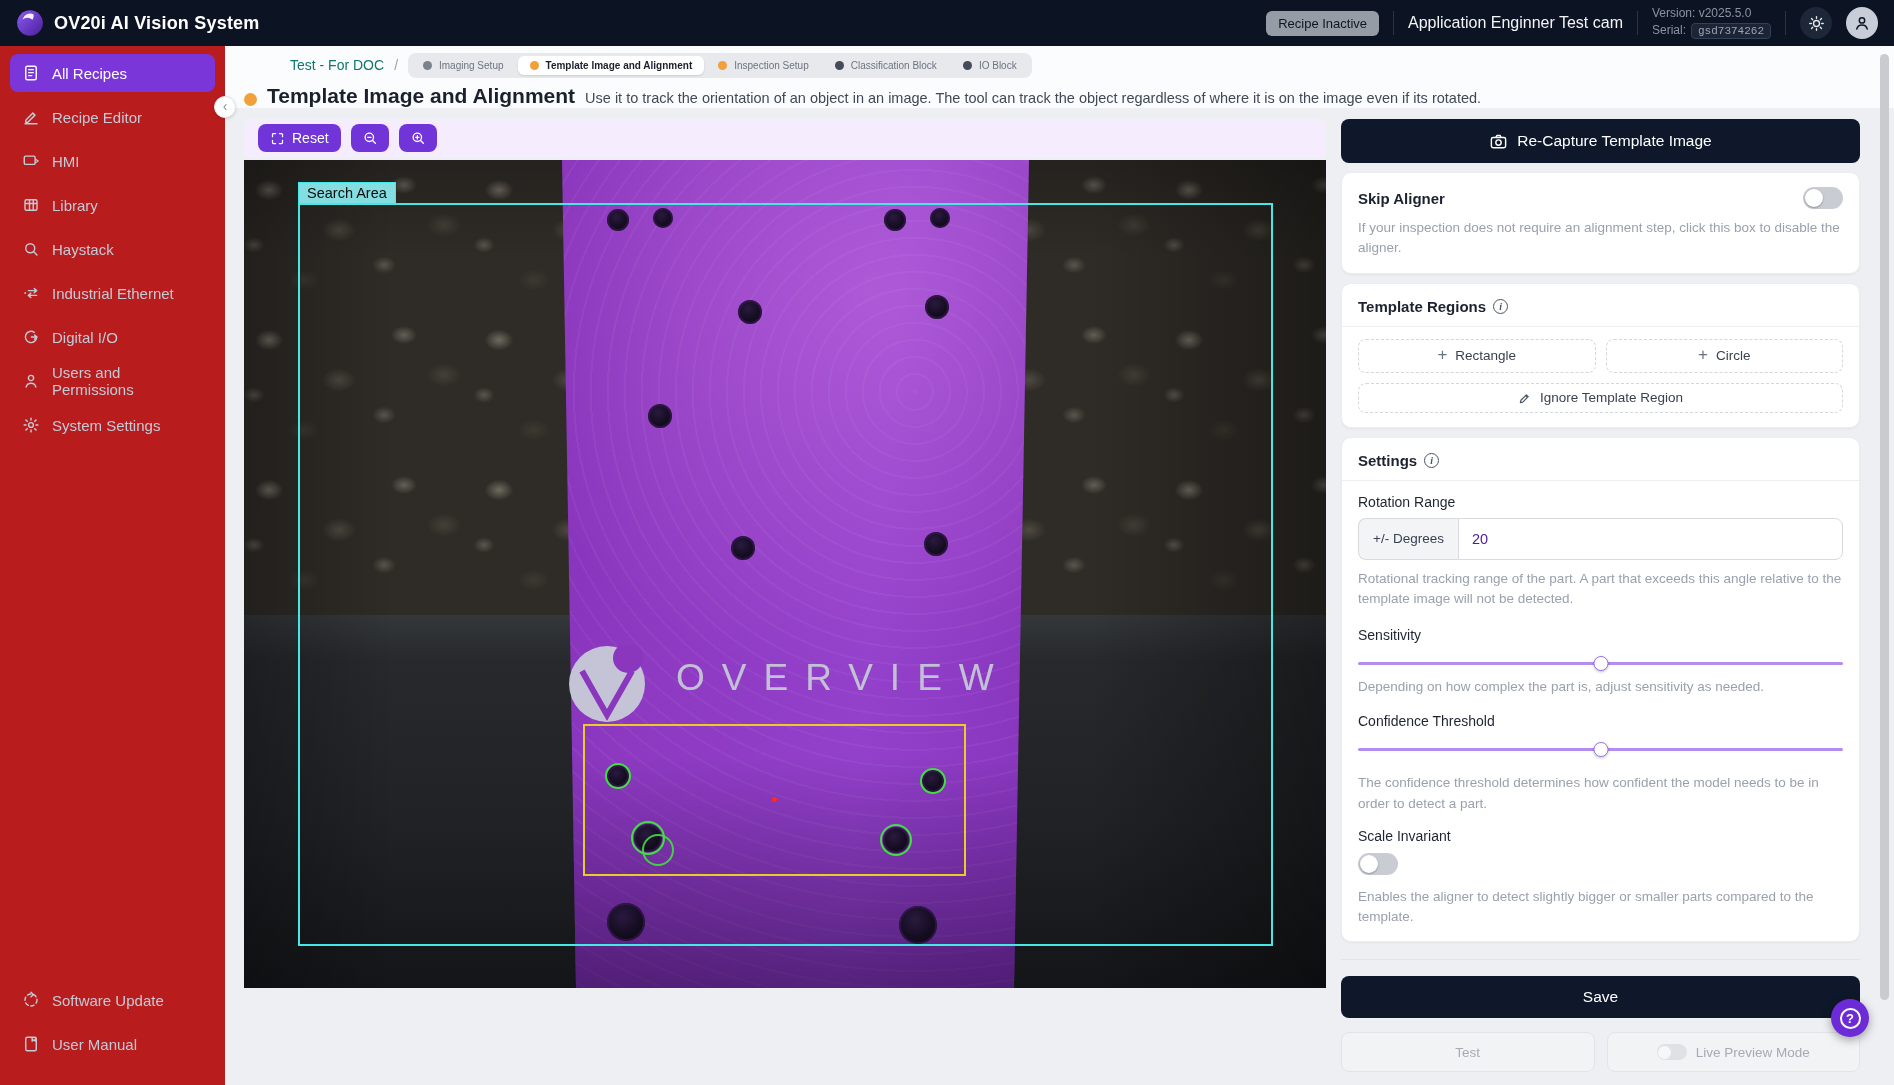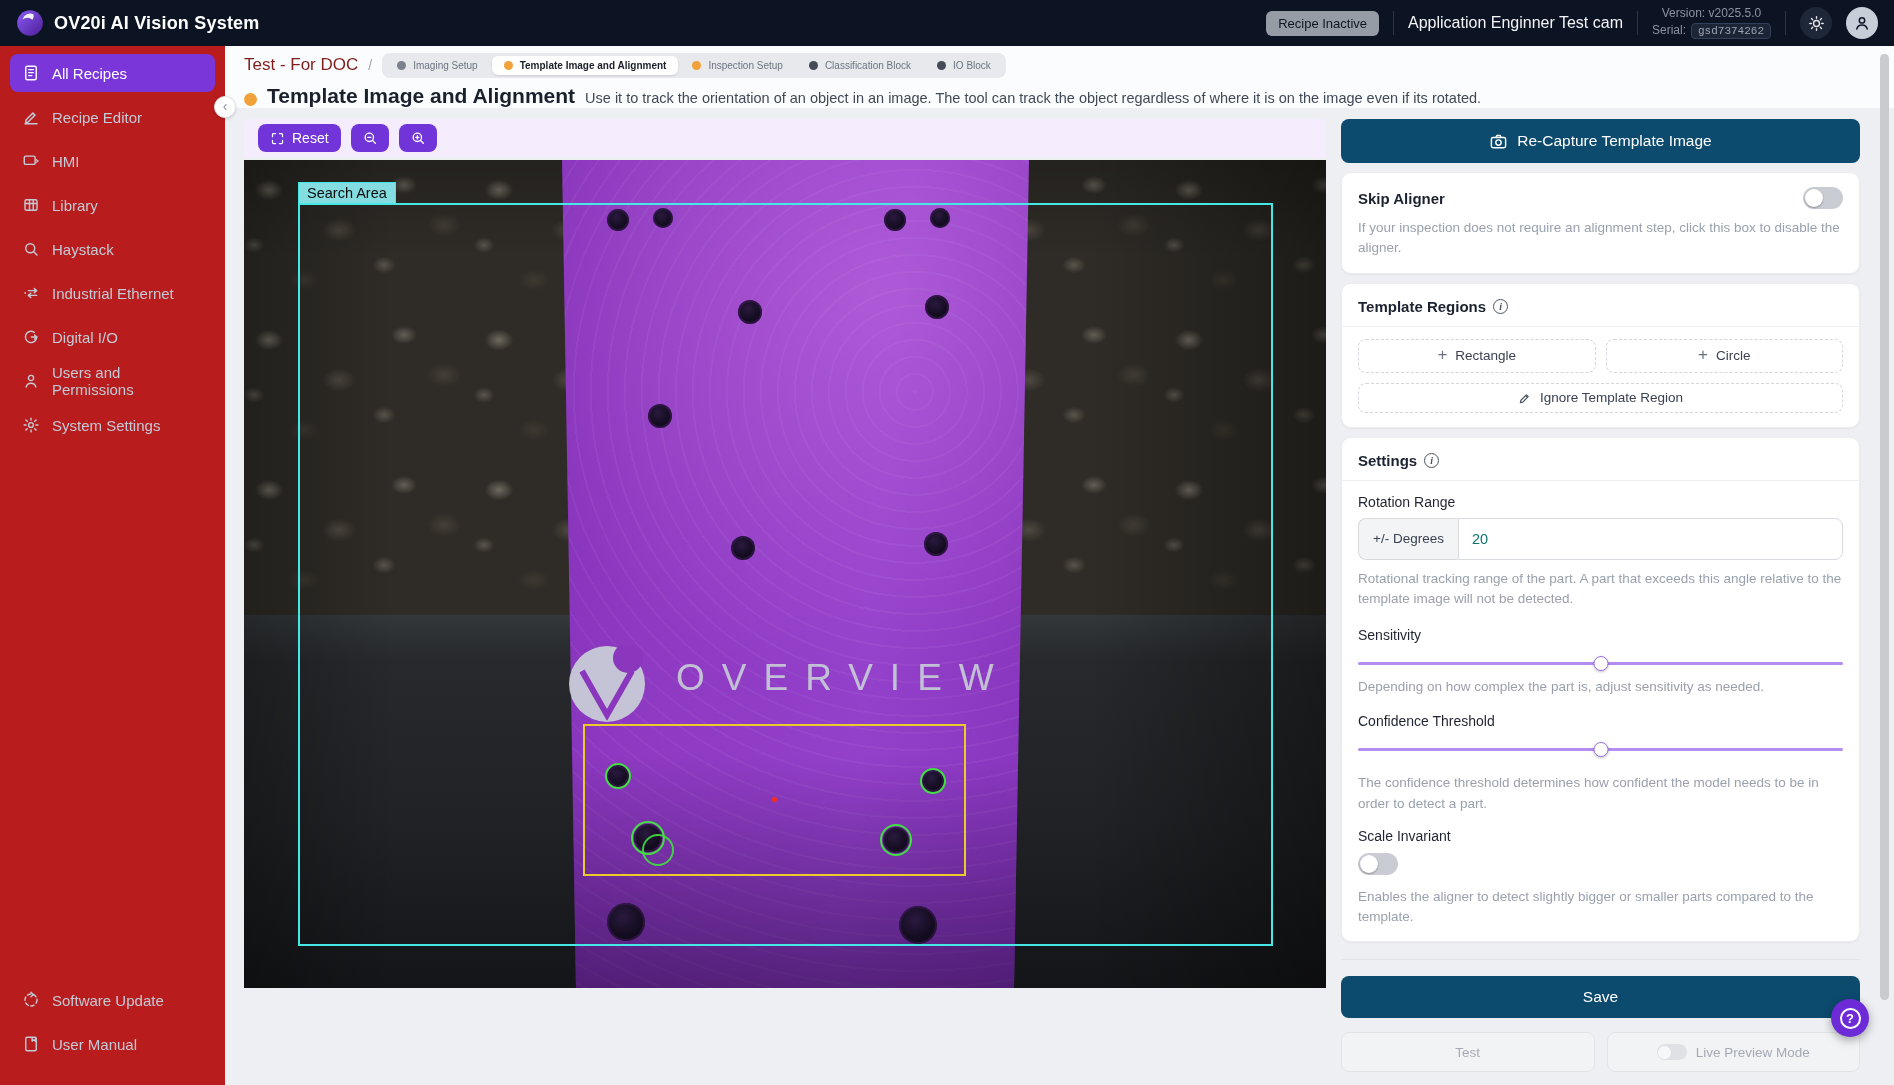--- a/index.html
+++ b/index.html
@@ -1,21 +1,21 @@
 <!DOCTYPE html>
 <html><head>
 <meta charset="utf-8">
 <style>
   html,body{margin:0;padding:0;width:1894px;height:1085px;overflow:hidden;background:#edeff2;
     font-family:"Liberation Sans","DejaVu Sans",sans-serif;-webkit-font-smoothing:antialiased;}
   *{box-sizing:border-box;}
   .app{width:1894px;height:1085px;display:flex;flex-direction:column;}
 
   
-  .topbar{height:46px;flex:none;background:#0c1322;display:flex;align-items:center;padding:0 16px;color:#fff;text-align:center;}
+  .topbar{height:46px;flex:none;background:#0c1322;display:flex;align-items:center;padding:0 16px;color:#fff;}
   .brand{display:flex;align-items:center;gap:10px;}
   .app-title{font-size:18px;font-weight:700;letter-spacing:.2px;}
   .topbar-right{margin-left:auto;display:flex;align-items:center;gap:14px;}
   .recipe-badge{background:#969ca6;color:#10151f;font-size:13px;padding:5px 12px;border-radius:6px;font-weight:500;}
   .vdiv{width:1px;height:24px;background:#2a3447;}
   .cam-name{font-size:16px;color:#f3f4f6;}
   .verbox{display:flex;flex-direction:column;gap:2px;font-size:12px;color:#8b93a1;line-height:1.1;}
   .serial-row{display:flex;align-items:center;gap:5px;}
   .serial-chip{background:#1c2536;border:1px solid #32405a;border-radius:4px;padding:1px 6px;
     font-family:"Liberation Mono","DejaVu Sans Mono",monospace;font-size:11px;color:#9aa3b2;}
@@ -32,21 +32,21 @@
   .side-spacer{flex:1;}
   .collapse-handle{position:absolute;left:214px;top:50px;width:22px;height:22px;border-radius:50%;background:#fff;
     border:1px solid #e3e5e9;box-shadow:0 1px 3px rgba(0,0,0,.15);color:#8a8f98;font-size:14px;line-height:1;
     display:flex;align-items:center;justify-content:center;z-index:30;cursor:pointer;padding:0 0 2px 0;}
 
   
   .main{flex:1;position:relative;background:#edeff2;padding:6px 0 0 19px;overflow:hidden;}
   .main::before{content:"";position:absolute;top:0;left:0;right:0;height:62px;background:#fbfcfd;}
   .crumb-row,.title-row,.workspace{position:relative;}
   .crumb-row{display:flex;align-items:center;gap:10px;height:26px;}
-  .crumb-name{font-size:17px;color:#7f1d1d;}
+  .crumb-name{font-size:14px;color:#0f766e;margin-left:46px;}
   .crumb-sep{font-size:14px;color:#9ca3af;}
   .steps{display:inline-flex;background:#e7e9ed;border-radius:8px;padding:3px;gap:2px;}
   .step{display:flex;align-items:center;gap:7px;padding:4px 12px;border-radius:6px;font-size:10px;color:#6d7480;cursor:pointer;white-space:nowrap;}
   .step.active{background:#fff;color:#1a1f29;font-weight:700;box-shadow:0 1px 2px rgba(0,0,0,.12);}
   .dot{width:9px;height:9px;border-radius:50%;flex:none;}
   .title-row{display:flex;align-items:baseline;gap:10px;margin-top:6px;height:30px;}
   .title-dot{width:13px;height:13px;border-radius:50%;background:#f0a13a;align-self:center;flex:none;}
   .page-title{font-size:21px;font-weight:700;color:#1a202c;}
   .page-desc{font-size:14.5px;color:#414956;}
 
@@ -88,42 +88,42 @@
   .logo-word{position:absolute;left:432px;top:497px;font-size:37px;letter-spacing:17px;color:#c7ccd6;opacity:.92;font-weight:400;}
   .tpl-rect{position:absolute;left:339px;top:564px;width:383px;height:152px;border:2px solid #e9cb2a;cursor:move;}
   .match-ring{position:absolute;border:2.5px solid #3fe03f;border-radius:50%;}
   .anchor-dot{position:absolute;left:528px;top:637px;width:5px;height:5px;border-radius:50%;background:#ff2a1a;}
   .search-rect{position:absolute;left:54px;top:43px;width:975px;height:743px;border:2px solid #45e8e4;cursor:move;}
   .search-label{position:absolute;left:54px;top:22px;background:rgba(140,238,242,.92);border:1px solid #45e8e4;
     color:#0b0b0b;font-size:14.5px;padding:0 8px;line-height:20px;}
 
   
   .panel{width:519px;flex:none;display:flex;flex-direction:column;}
-  .btn-primary{background:#0c4a6e;color:#fff;border:none;border-radius:8px;height:44px;font-size:15.5px;font-family:inherit;
+  .btn-primary{background:#0f172a;color:#fff;border:none;border-radius:8px;height:44px;font-size:15.5px;font-family:inherit;
     display:flex;align-items:center;justify-content:center;gap:9px;cursor:pointer;width:100%;}
   .card{background:#fff;border:1px solid #ebedf0;border-radius:10px;box-shadow:0 1px 2px rgba(16,24,40,.05);
     padding:14px 16px;margin-top:9px;}
   .card-head{display:flex;align-items:center;gap:7px;font-size:15px;font-weight:700;color:#1c2230;}
   .card-head .spread{margin-left:auto;}
   .card-divider{height:1px;background:#eceef1;margin:11px -16px 0;}
   .help-text{font-size:13.5px;color:#9aa1ad;line-height:1.5;margin-top:9px;}
   .info-i{width:15px;height:15px;border:1.4px solid #4b5563;border-radius:50%;display:inline-flex;align-items:center;
     justify-content:center;font-size:10px;color:#4b5563;font-weight:700;font-family:"Liberation Serif",serif;font-style:italic;flex:none;}
   .toggle{width:40px;height:22px;border-radius:11px;background:#c9cdd3;position:relative;flex:none;cursor:pointer;border:none;}
   .toggle .knob{position:absolute;left:2px;top:2px;width:18px;height:18px;border-radius:50%;background:#fff;box-shadow:0 1px 2px rgba(0,0,0,.3);}
   .dashed-row{display:flex;gap:10px;margin-top:12px;}
   .btn-dashed{flex:1;border:1px dashed #d3d6dc;background:#fff;border-radius:8px;height:34px;display:flex;align-items:center;
     justify-content:center;gap:8px;font-size:13.5px;color:#3a4150;font-family:inherit;cursor:pointer;}
   .btn-dashed.wide{height:30px;margin-top:10px;width:100%;flex:none;}
   .plus{font-size:17px;color:#6b7280;line-height:1;margin-top:-2px;}
   .field-label{font-size:14px;color:#1f2430;margin-top:13px;font-weight:400;}
   .input-group{display:flex;margin-top:8px;height:42px;}
   .input-addon{background:#f3f4f6;border:1px solid #d8dade;border-right:none;border-radius:8px 0 0 8px;
     display:flex;align-items:center;padding:0 14px;font-size:13.5px;color:#374151;white-space:nowrap;}
-  .input-group input{flex:1;border:1px solid #d8dade;border-radius:0 8px 8px 0;padding:4px 13px;font-size:14.5px;color:#0f766e;
+  .input-group input{flex:1;border:1px solid #d8dade;border-radius:0 8px 8px 0;padding:4px 13px;font-size:14.5px;color:#4c1d95;
     font-family:inherit;min-width:0;background:#fff;}
   .slider{position:relative;height:16px;margin:12px 0 4px;cursor:pointer;}
   .slider .track{position:absolute;left:0;right:0;top:6.5px;height:3px;border-radius:2px;background:#b58df0;}
   .slider .handle{position:absolute;top:0.5px;width:15px;height:15px;border-radius:50%;background:#fff;border:1.5px solid #9f74ea;
     box-shadow:0 1px 3px rgba(0,0,0,.25);transform:translateX(-50%);}
   .panel-divider{height:1px;background:#e2e4e8;margin:17px 0 0;}
   .save-btn{margin-top:16px;height:42px;}
   .panel-footer{display:flex;gap:12px;margin-top:14px;opacity:.55;}
   .btn-outline{flex:1;height:40px;border:1px solid #d8dade;background:#f7f7f9;border-radius:8px;display:flex;align-items:center;
     justify-content:center;gap:9px;font-size:13.5px;color:#6b7280;font-family:inherit;cursor:pointer;}

